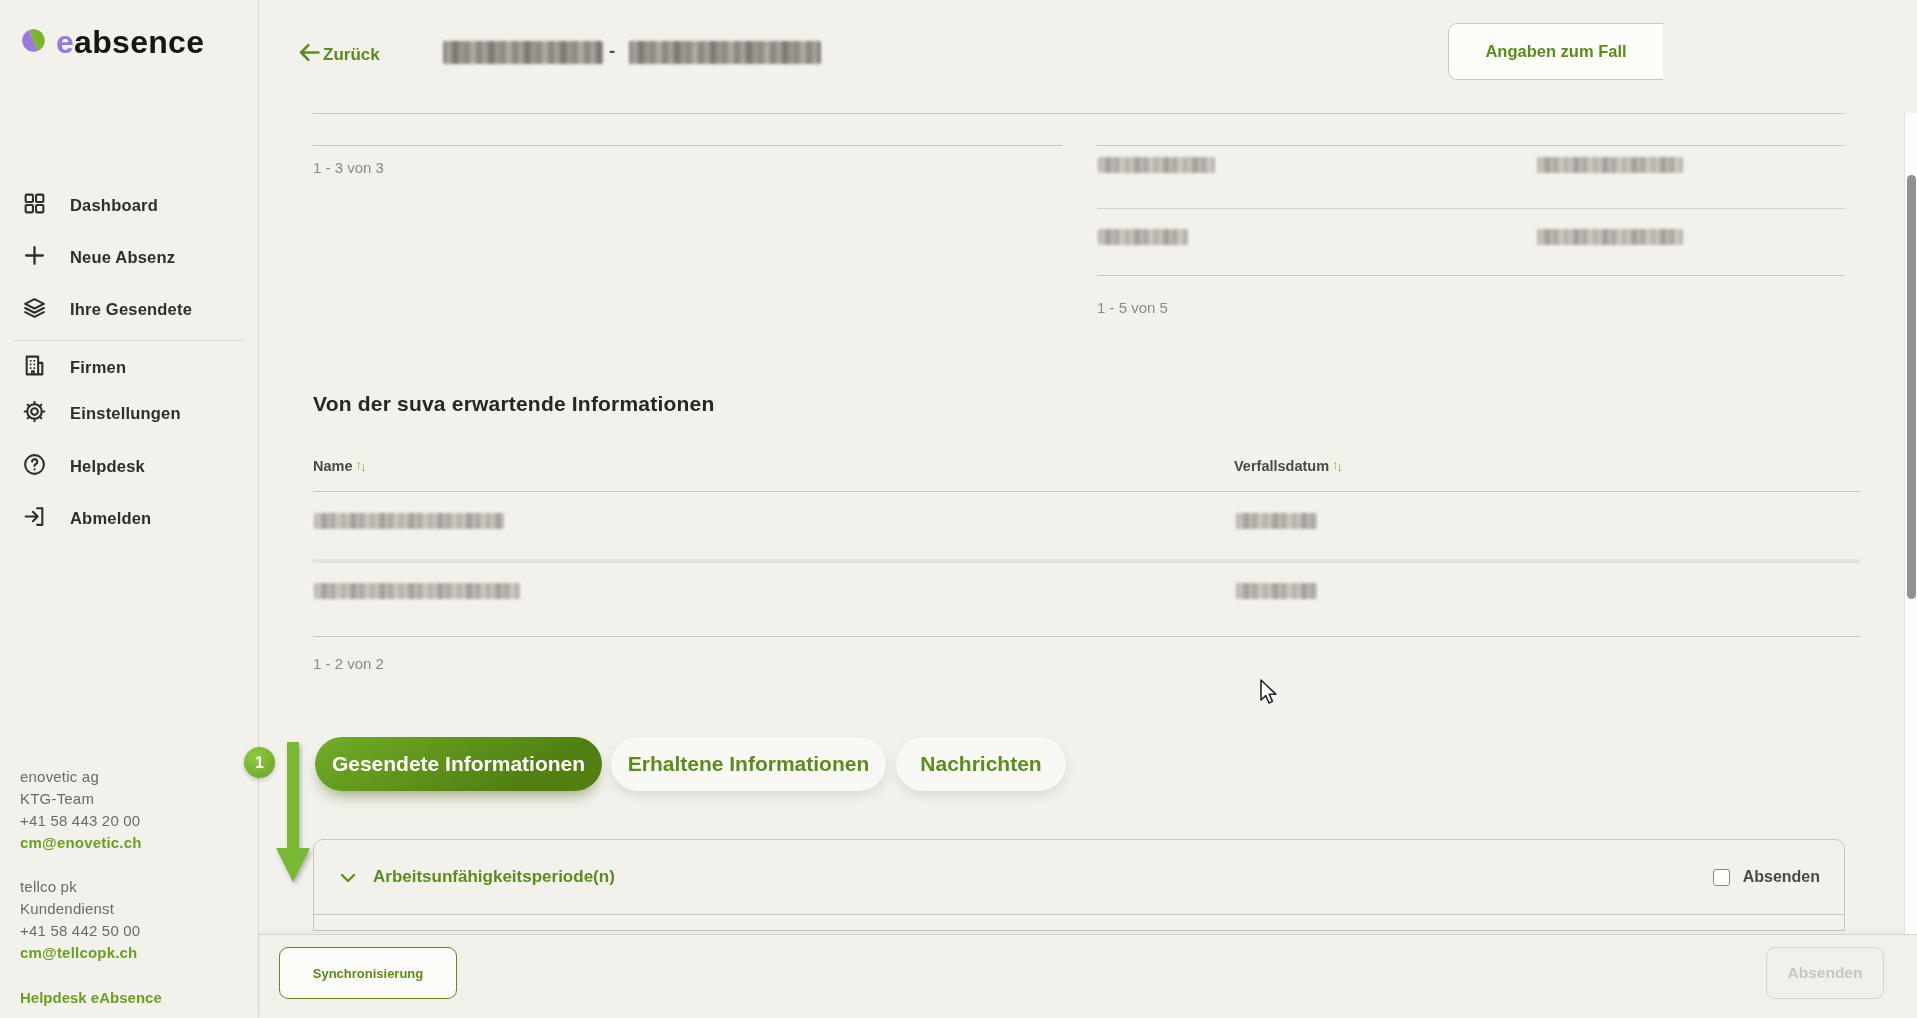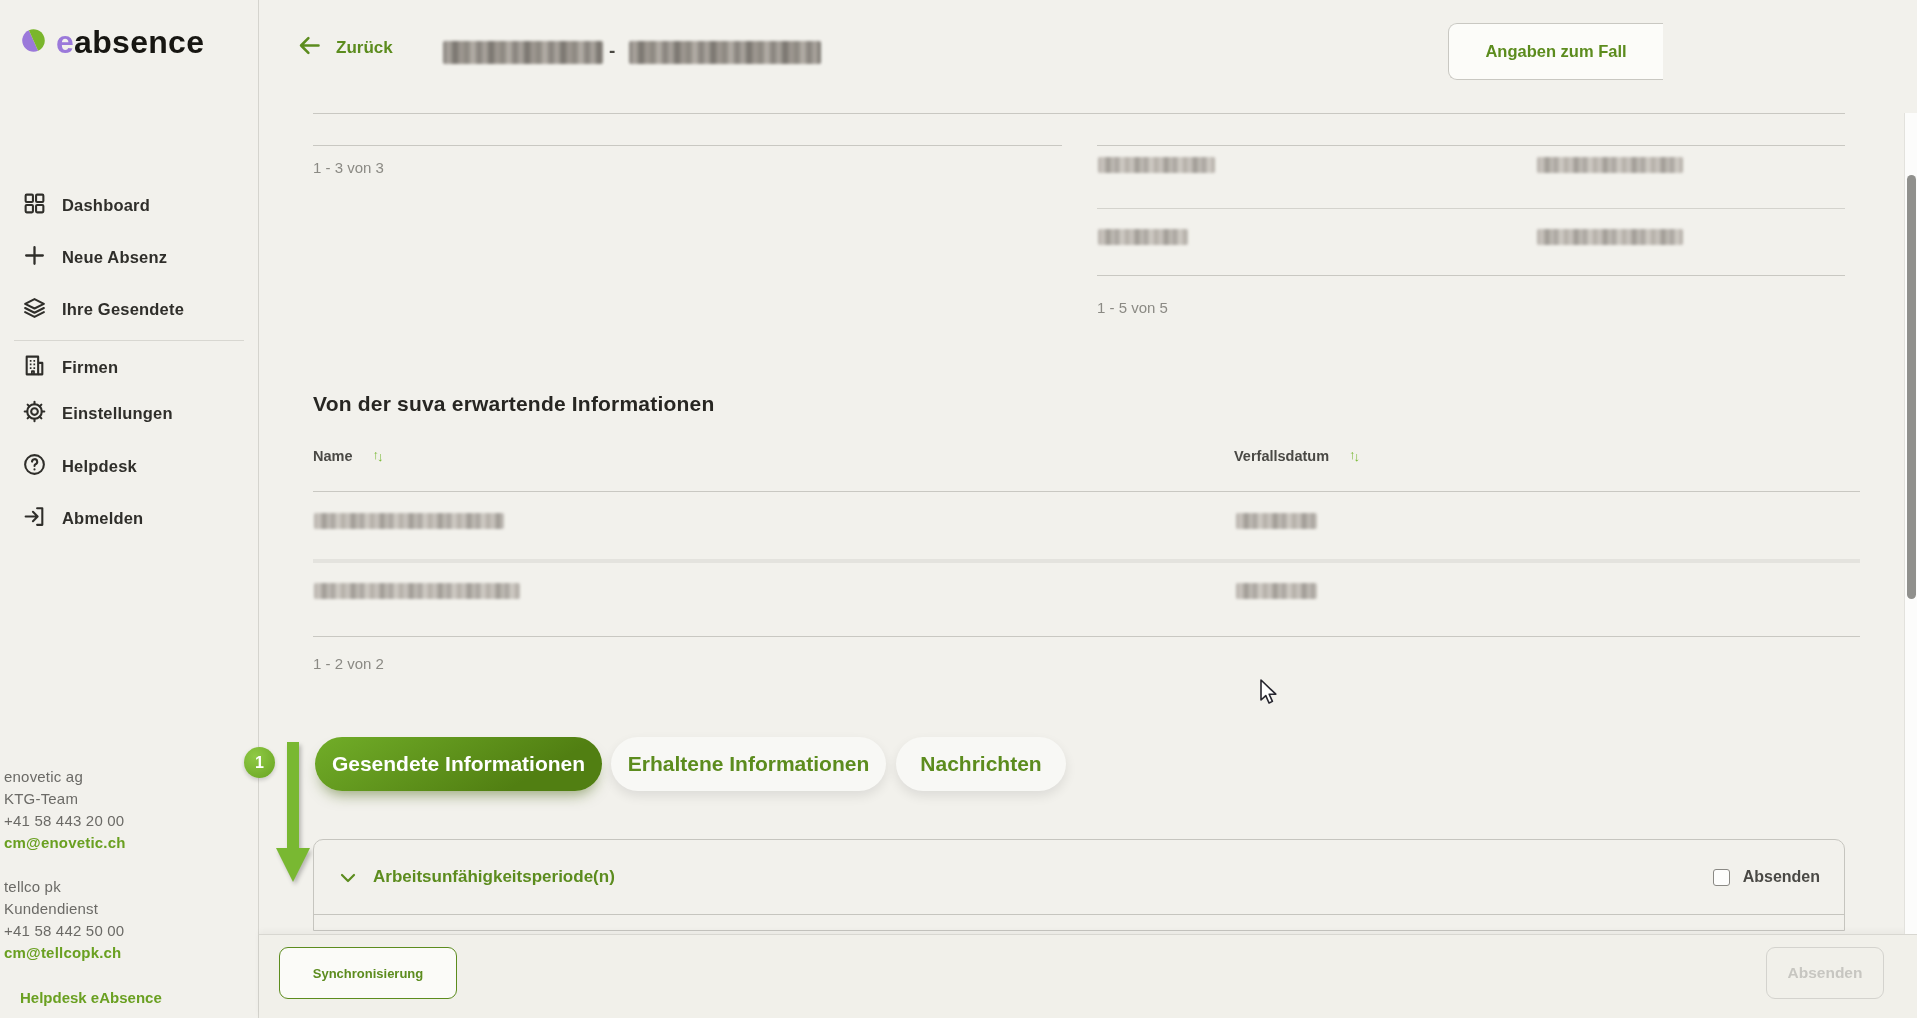--- a/index.html
+++ b/index.html
@@ -11,46 +11,46 @@
     -webkit-font-smoothing:antialiased;
   }
   .abs{position:absolute}
   .hline{position:absolute;height:1px;background:#c9c8c2}
 
   
   .sidebar{position:absolute;left:0;top:0;width:258px;height:1018px;border-right:1px solid #d5d4ce;background:#f2f1ec}
   .logo{position:absolute;left:20px;top:24px;display:flex;align-items:center;gap:9px}
   .logo-text{font-size:32px;font-weight:700;letter-spacing:.3px;color:#171612}
   .logo-text .e{color:#9b79da}
-  .nav-item{position:absolute;left:22px;height:30px;display:flex;align-items:center;gap:15px;cursor:pointer}
+  .nav-item{position:absolute;left:22px;height:30px;display:flex;align-items:center;gap:23px;cursor:pointer}
   .nav-item span.lbl{font-size:16.5px;font-weight:600;color:#2f2e2a;letter-spacing:.2px}
   .nav-item svg{flex:0 0 auto}
   .nav-divider{position:absolute;left:14px;top:340px;width:230px;height:1px;background:#d8d7d1}
-  .contact{position:absolute;left:4px;font-size:15px;line-height:22px;color:#6b6a66;letter-spacing:.2px}
+  .contact{position:absolute;left:20px;font-size:15px;line-height:22px;color:#6b6a66;letter-spacing:.2px}
   .contact .email,.help-link{color:#6aa021;font-weight:600}
   .help-link{position:absolute;left:20px;font-size:15px}
 
   
-  .back-row{position:absolute;left:296px;top:32px;display:flex;align-items:center;gap:13px;cursor:pointer}
+  .back-row{position:absolute;left:296px;top:39px;display:flex;align-items:center;cursor:pointer}
   .back-label{font-size:17px;font-weight:700;color:#5c8c1e}
   .seg{position:absolute;left:1448px;top:23px;height:57px;display:flex;border-radius:9px}
   .seg-left{width:215px;height:100%;box-sizing:border-box;border:1px solid #c9c8c2;border-right:none;border-radius:9px 0 0 9px;
     background:#fcfcf9;color:#5c8c1e;font-size:16.5px;font-weight:700;display:flex;align-items:center;justify-content:center;cursor:pointer}
   .seg-right{width:186px;height:100%;border-radius:8px;background:#567d15;color:#fff;font-size:16.5px;font-weight:700;
     display:flex;align-items:center;justify-content:center;cursor:pointer}
 
   
   .redact{position:absolute;border-radius:2px;opacity:.85;filter:blur(1.4px);
     background:repeating-linear-gradient(90deg,#a8a29b 0px,#c6c1ba 5px,#8d8882 10px,#bab5ae 15px,#99948e 19px,#cfcac3 24px,#a8a29b 29px)}
   .redact.dark{opacity:.95;
     background:repeating-linear-gradient(90deg,#7e7a74 0px,#aaa49d 6px,#6e6a64 12px,#9d978f 18px,#858079 24px,#b5afa7 30px,#7e7a74 36px)}
 
   
   .section-title{position:absolute;left:313px;top:392px;font-size:21px;font-weight:800;color:#272622;letter-spacing:.2px}
-  .col-head{position:absolute;top:448px;font-size:14.5px;font-weight:700;color:#4a4945;display:flex;align-items:center;gap:20px;cursor:pointer}
+  .col-head{position:absolute;top:458px;font-size:14.5px;font-weight:700;color:#4a4945;display:flex;align-items:center;gap:3px;cursor:pointer}
   .sort{color:#76b82f;font-size:13px;font-weight:700;letter-spacing:-2px;line-height:14px}
   .pager{position:absolute;font-size:15px;color:#8b8a84}
 
   
   .pill{position:absolute;top:737px;height:54px;border-radius:27px;display:flex;align-items:center;justify-content:center;
     font-size:21px;font-weight:700;cursor:pointer}
   .pill.active{background:linear-gradient(150deg,#71ad28 0%,#517f12 75%);color:#fff;
     box-shadow:0 9px 14px -5px rgba(70,100,15,.5)}
   .pill.idle{background:#f8f8f5;color:#5c8c1e;box-shadow:0 5px 12px rgba(0,0,0,.09)}
 

